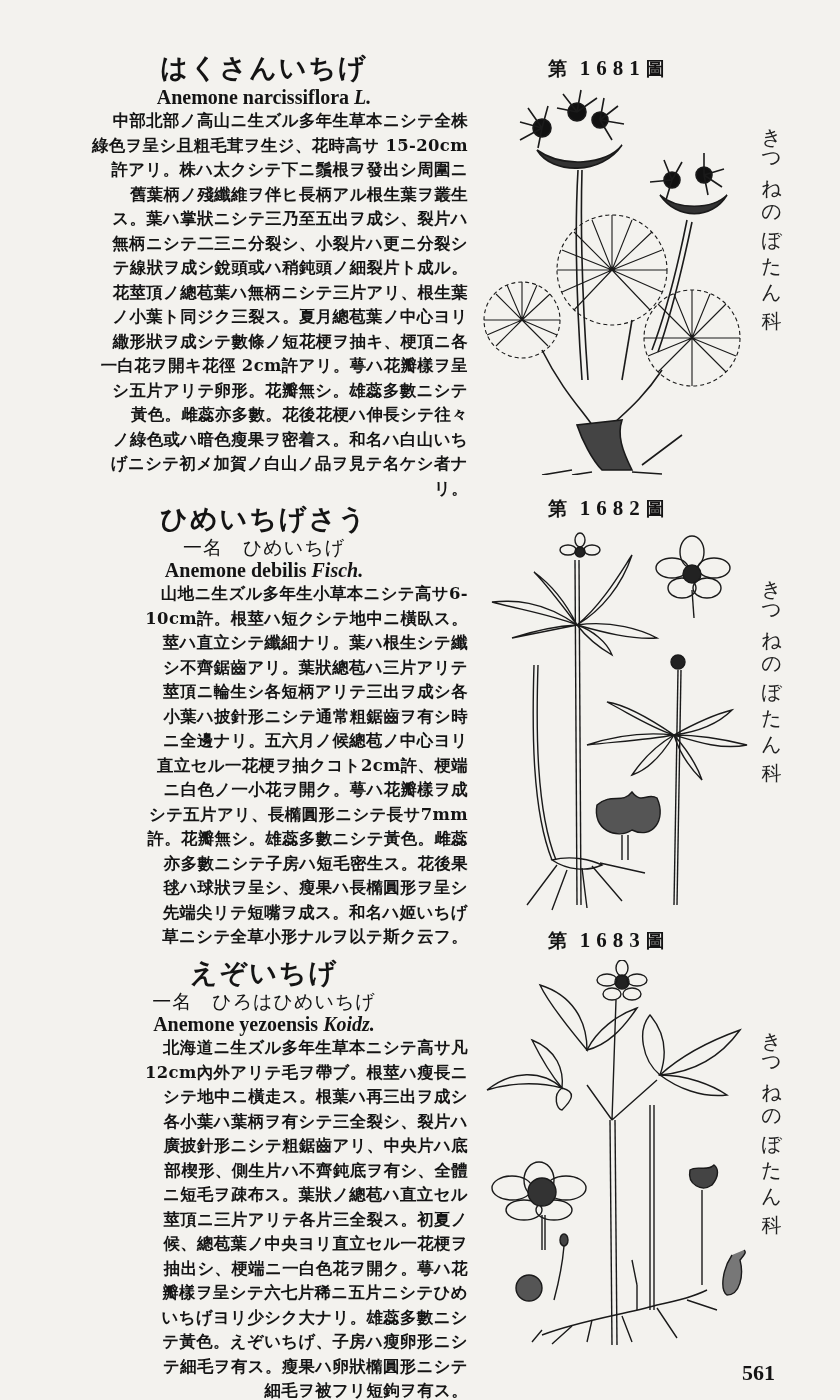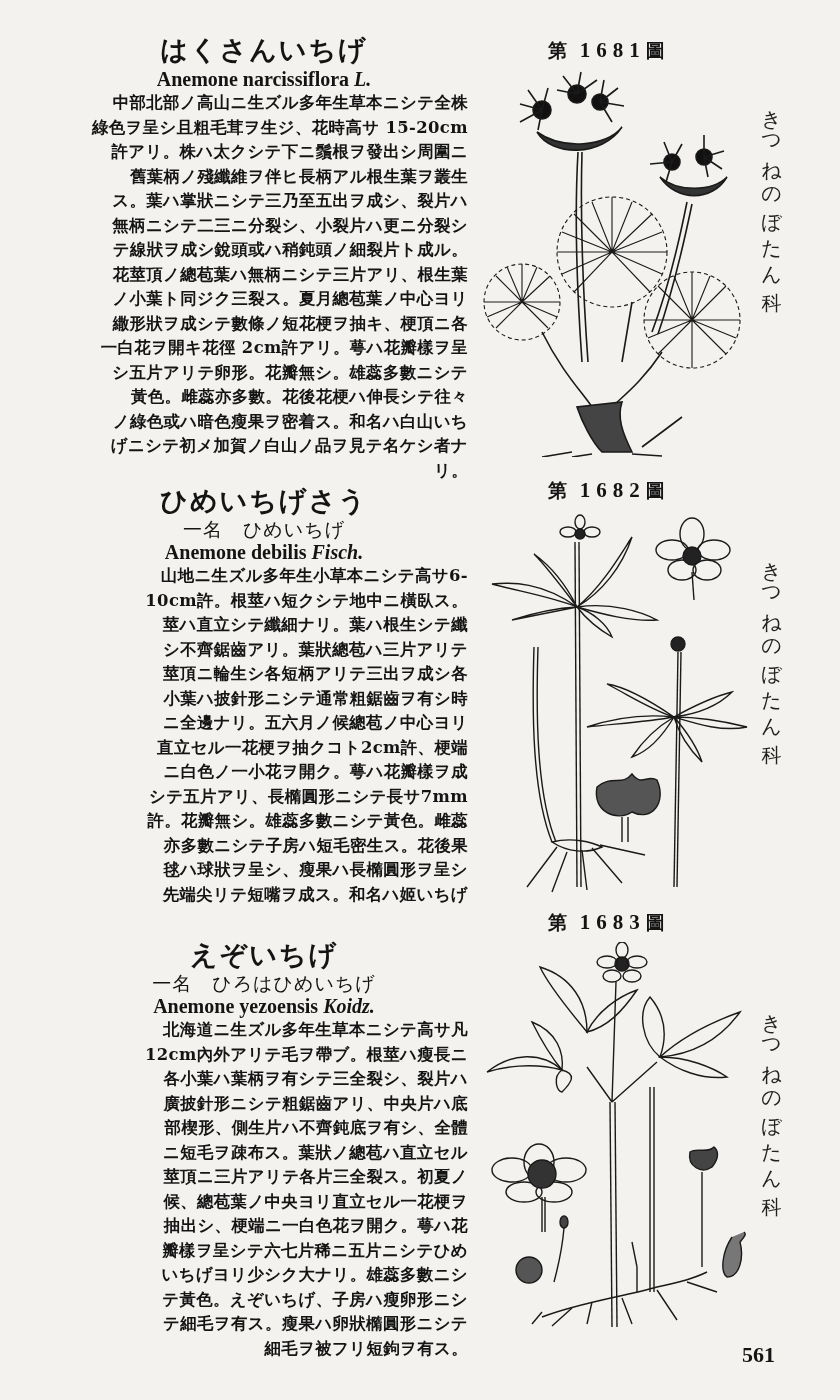--- a/index.html
+++ b/index.html
@@ -3,21 +3,21 @@
 <meta charset="utf-8">
 <style>
   html, body { margin:0; padding:0; }
   body {
     width:840px; height:1400px; overflow:hidden;
     background:#f3f2ee;
     font-family:"DejaVu Serif", serif;
     color:#141414;
     position:relative;
   }
-  .page { position:absolute; inset:0; }
+  .page { position:absolute; inset:0;margin-top:18px; }
   .entry { position:absolute; left:60px; width:408px; }
   .entry .jp-title {
     text-align:center; font-size:27px; font-weight:bold; line-height:34px;
     letter-spacing:2px;
   }
   .entry .alt-name {
     text-align:center; font-size:19px; line-height:22px; letter-spacing:1px;
   }
   .entry .sci-name {
     text-align:center; font-size:20px; font-weight:bold; line-height:24px;
@@ -100,30 +100,32 @@
       <p>莖頂ニ輪生シ各短柄アリテ三出ヲ成シ各</p>
       <p>小葉ハ披針形ニシテ通常粗鋸齒ヲ有シ時</p>
       <p>ニ全邊ナリ。五六月ノ候總苞ノ中心ヨリ</p>
       <p>直立セル一花梗ヲ抽クコト2cm許、梗端</p>
       <p>ニ白色ノ一小花ヲ開ク。萼ハ花瓣樣ヲ成</p>
       <p>シテ五片アリ、長橢圓形ニシテ長サ7mm</p>
       <p>許。花瓣無シ。雄蕊多數ニシテ黃色。雌蕊</p>
       <p>亦多數ニシテ子房ハ短毛密生ス。花後果</p>
       <p>毬ハ球狀ヲ呈シ、瘦果ハ長橢圓形ヲ呈シ</p>
       <p>先端尖リテ短嘴ヲ成ス。和名ハ姬いちげ</p>
+      <p>草ニシテ全草小形ナルヲ以テ斯ク云フ。</p>
     </div>
   </section>
 
   <section class="entry" id="entry-3">
     <div class="jp-title">えぞいちげ</div>
     <div class="alt-name">一名　ひろはひめいちげ</div>
     <div class="sci-name"><span>Anemone yezoensis</span> <i>Koidz.</i></div>
     <div class="body">
       <p>北海道ニ生ズル多年生草本ニシテ高サ凡</p>
       <p>12cm內外アリテ毛ヲ帶ブ。根莖ハ瘦長ニ</p>
+      <p>シテ地中ニ橫走ス。根葉ハ再三出ヲ成シ</p>
       <p>各小葉ハ葉柄ヲ有シテ三全裂シ、裂片ハ</p>
       <p>廣披針形ニシテ粗鋸齒アリ、中央片ハ底</p>
       <p>部楔形、側生片ハ不齊鈍底ヲ有シ、全體</p>
       <p>ニ短毛ヲ疎布ス。葉狀ノ總苞ハ直立セル</p>
       <p>莖頂ニ三片アリテ各片三全裂ス。初夏ノ</p>
       <p>候、總苞葉ノ中央ヨリ直立セル一花梗ヲ</p>
       <p>抽出シ、梗端ニ一白色花ヲ開ク。萼ハ花</p>
       <p>瓣樣ヲ呈シテ六七片稀ニ五片ニシテひめ</p>
       <p>いちげヨリ少シク大ナリ。雄蕊多數ニシ</p>
       <p>テ黃色。えぞいちげ、子房ハ瘦卵形ニシ</p>

